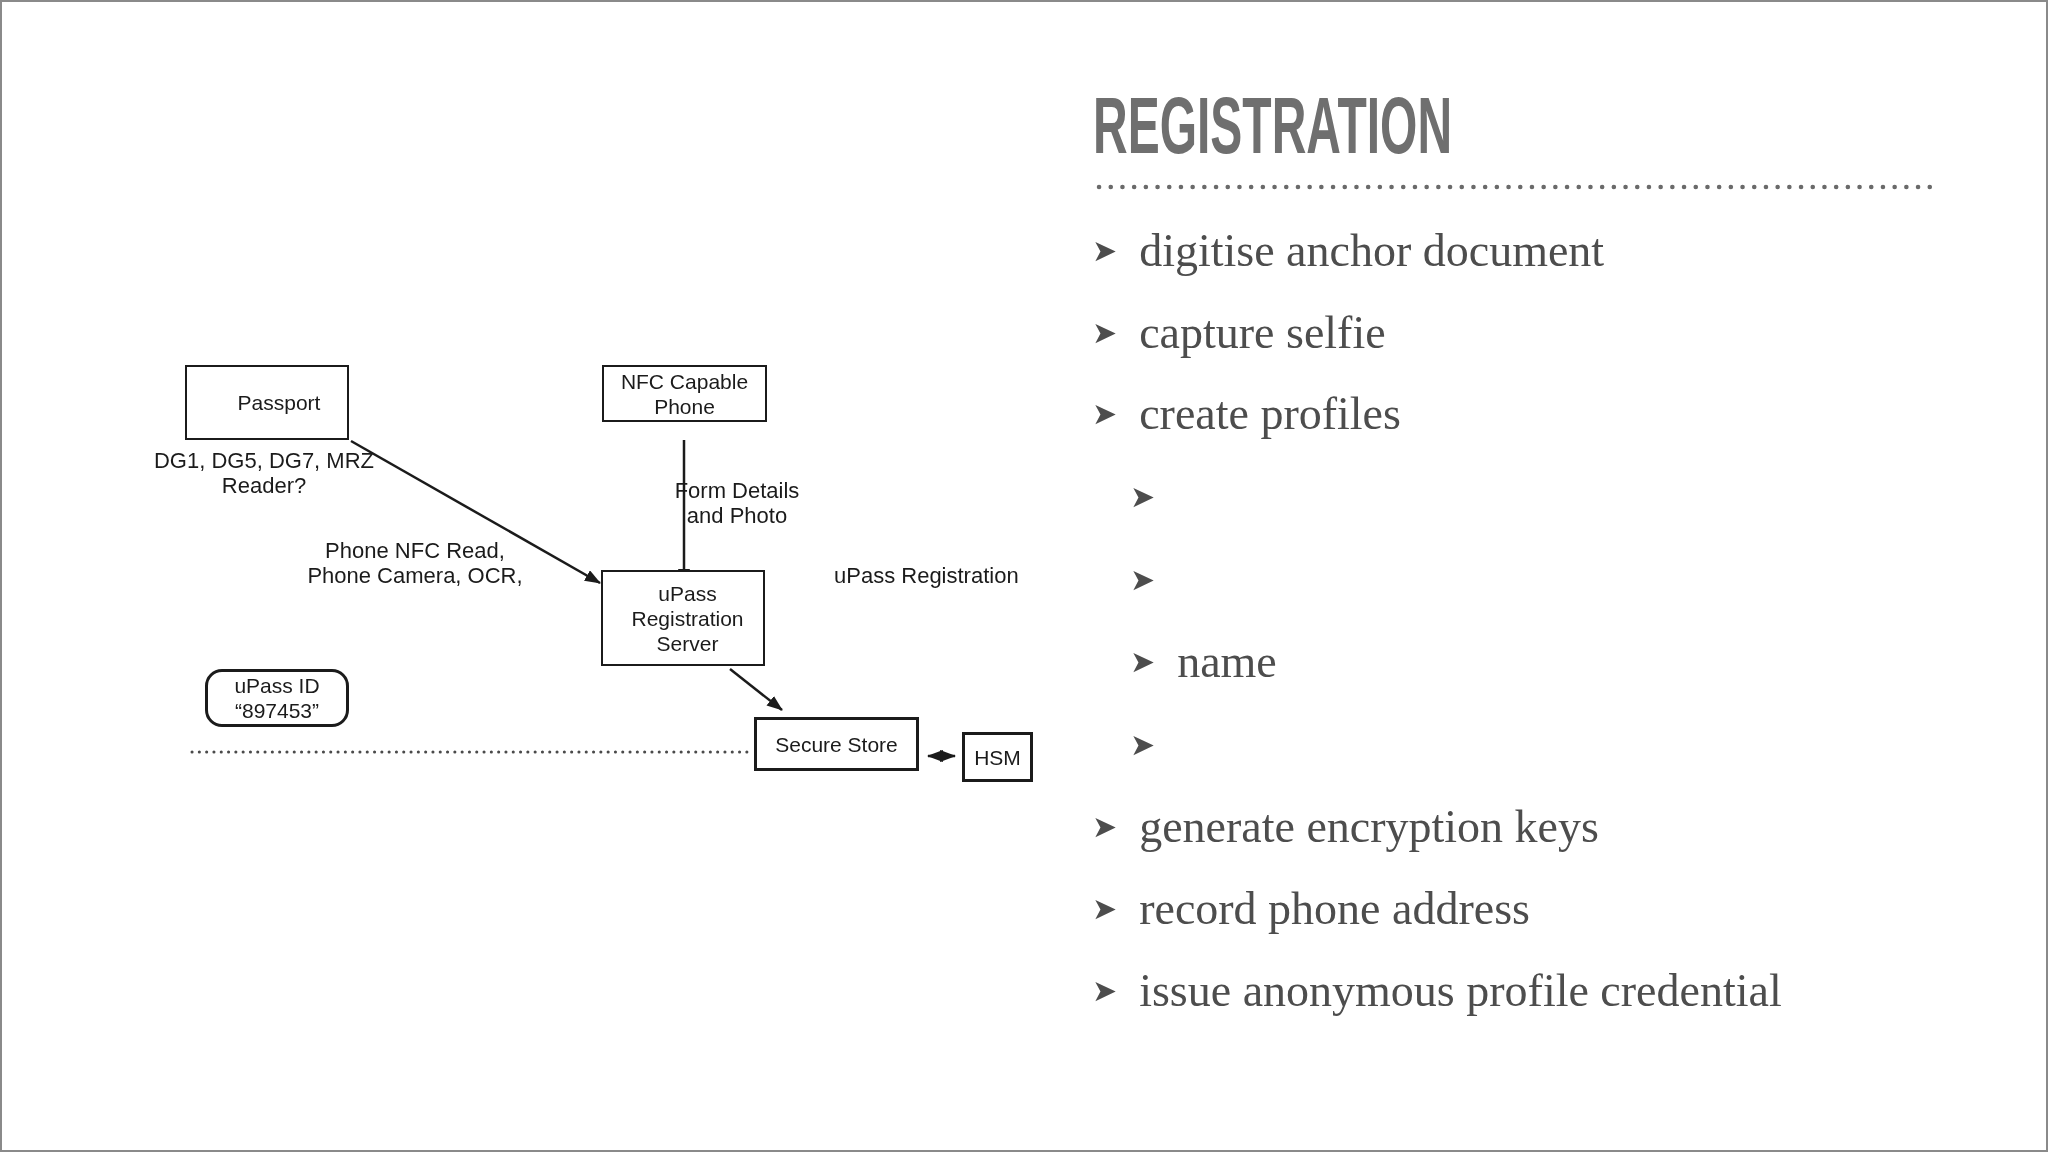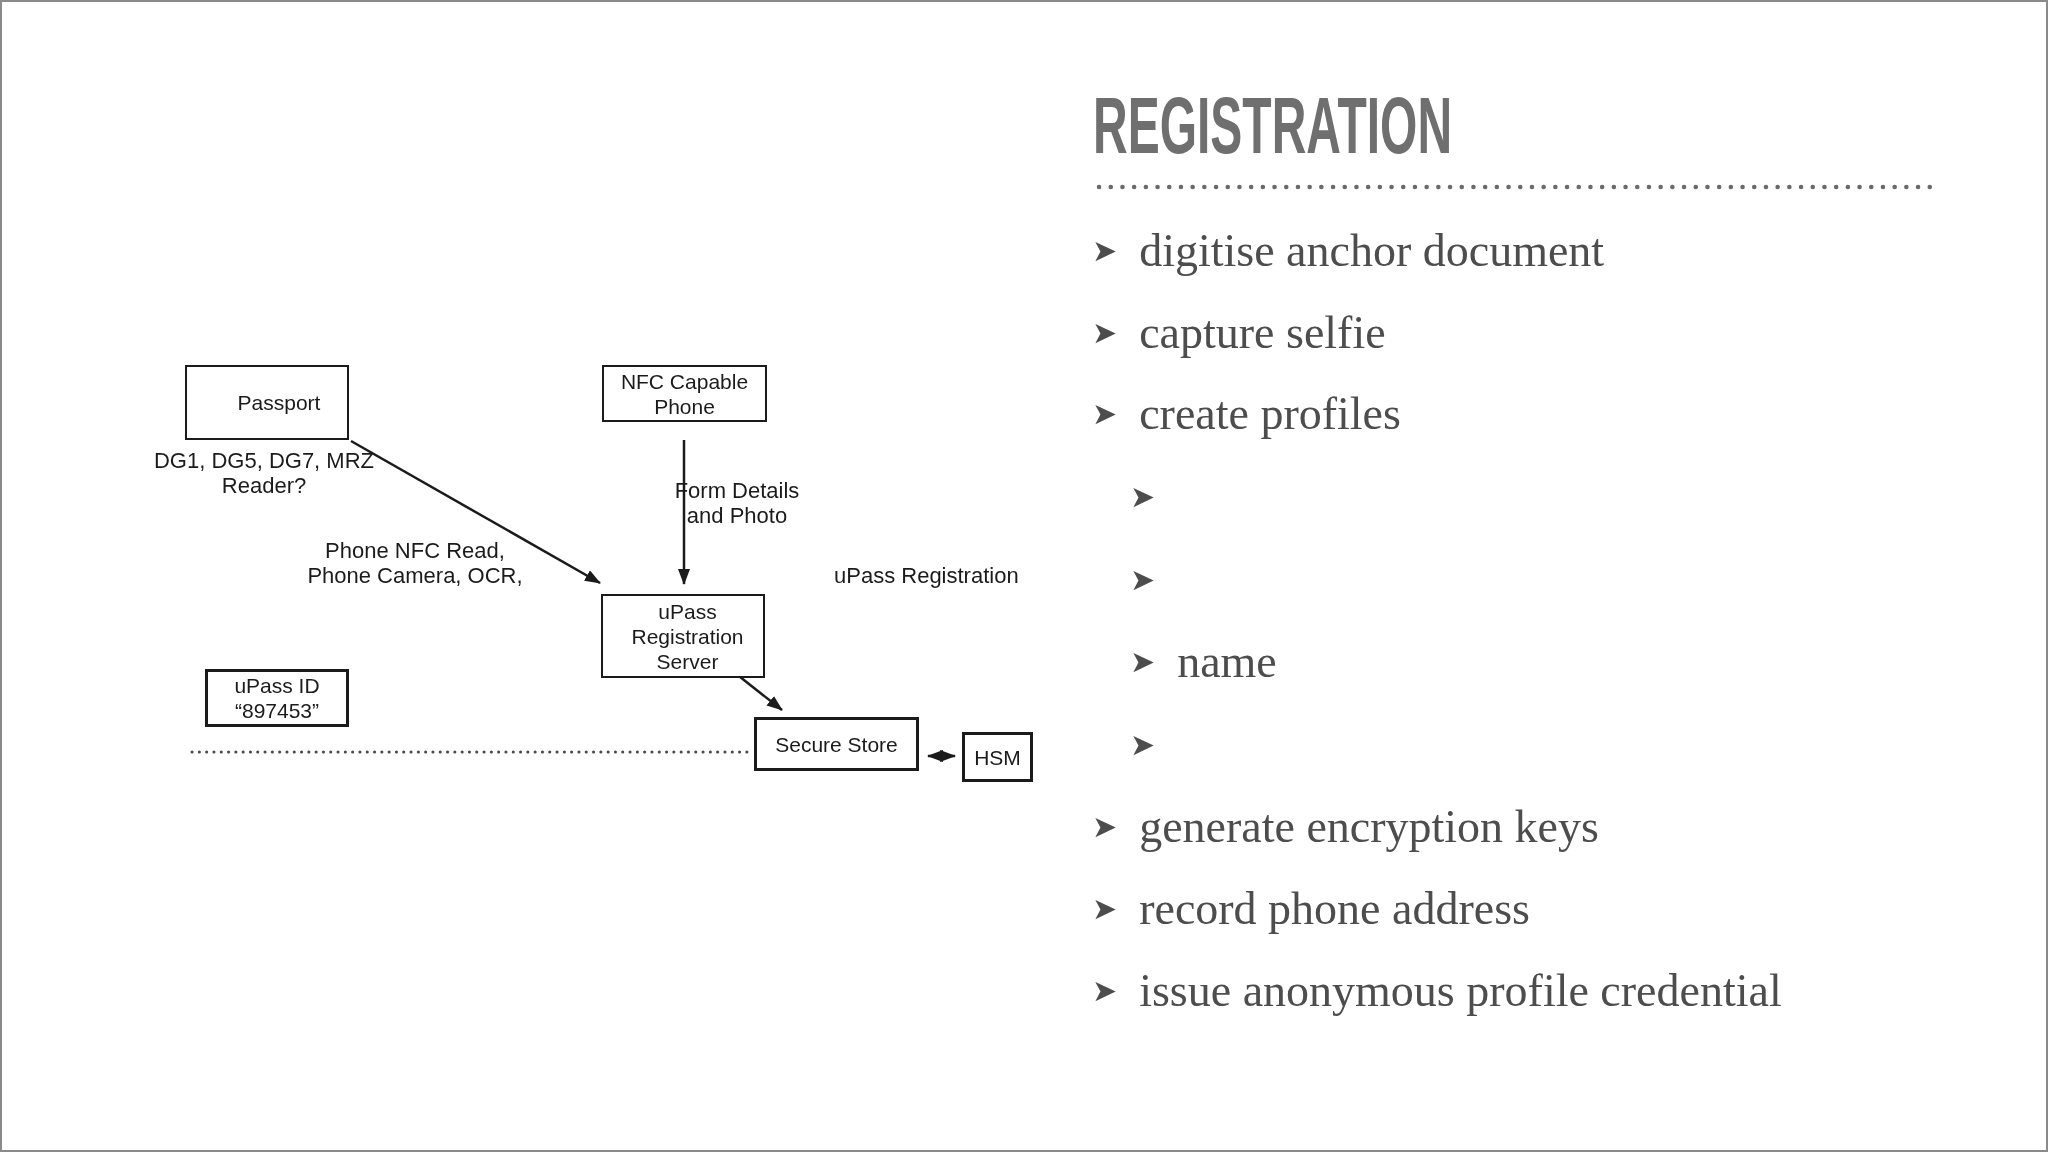--- a/index.html
+++ b/index.html
@@ -34,22 +34,22 @@
     background:#fff;
     display:flex;align-items:center;justify-content:center;
     text-align:center;
     font-size:21px;line-height:25px;
     color:var(--diagram-line-color);
     white-space:pre-line;
   }
   .dbox.bold-border{border-width:3px;}
   .box-passport{left:183px;top:363px;width:164px;height:75px;padding-left:24px;}
   .box-nfc{left:600px;top:363px;width:165px;height:57px;}
-  .box-server{left:599px;top:592px;width:164px;height:84px;padding-left:9px;}
-  .box-upassid{left:203px;top:667px;width:144px;height:58px;}
+  .box-server{left:599px;top:568px;width:164px;height:96px;padding-left:9px;}
+  .box-upassid{left:203px;top:667px;width:144px;height:58px;border-radius:17px;}
   .box-securestore{left:752px;top:715px;width:165px;height:54px;}
   .box-hsm{left:960px;top:730px;width:71px;height:50px;}
 
   .dlabel{
     position:absolute;
     font-size:22px;line-height:25px;
     color:var(--diagram-line-color);
     text-align:center;
     white-space:pre-line;
   }

